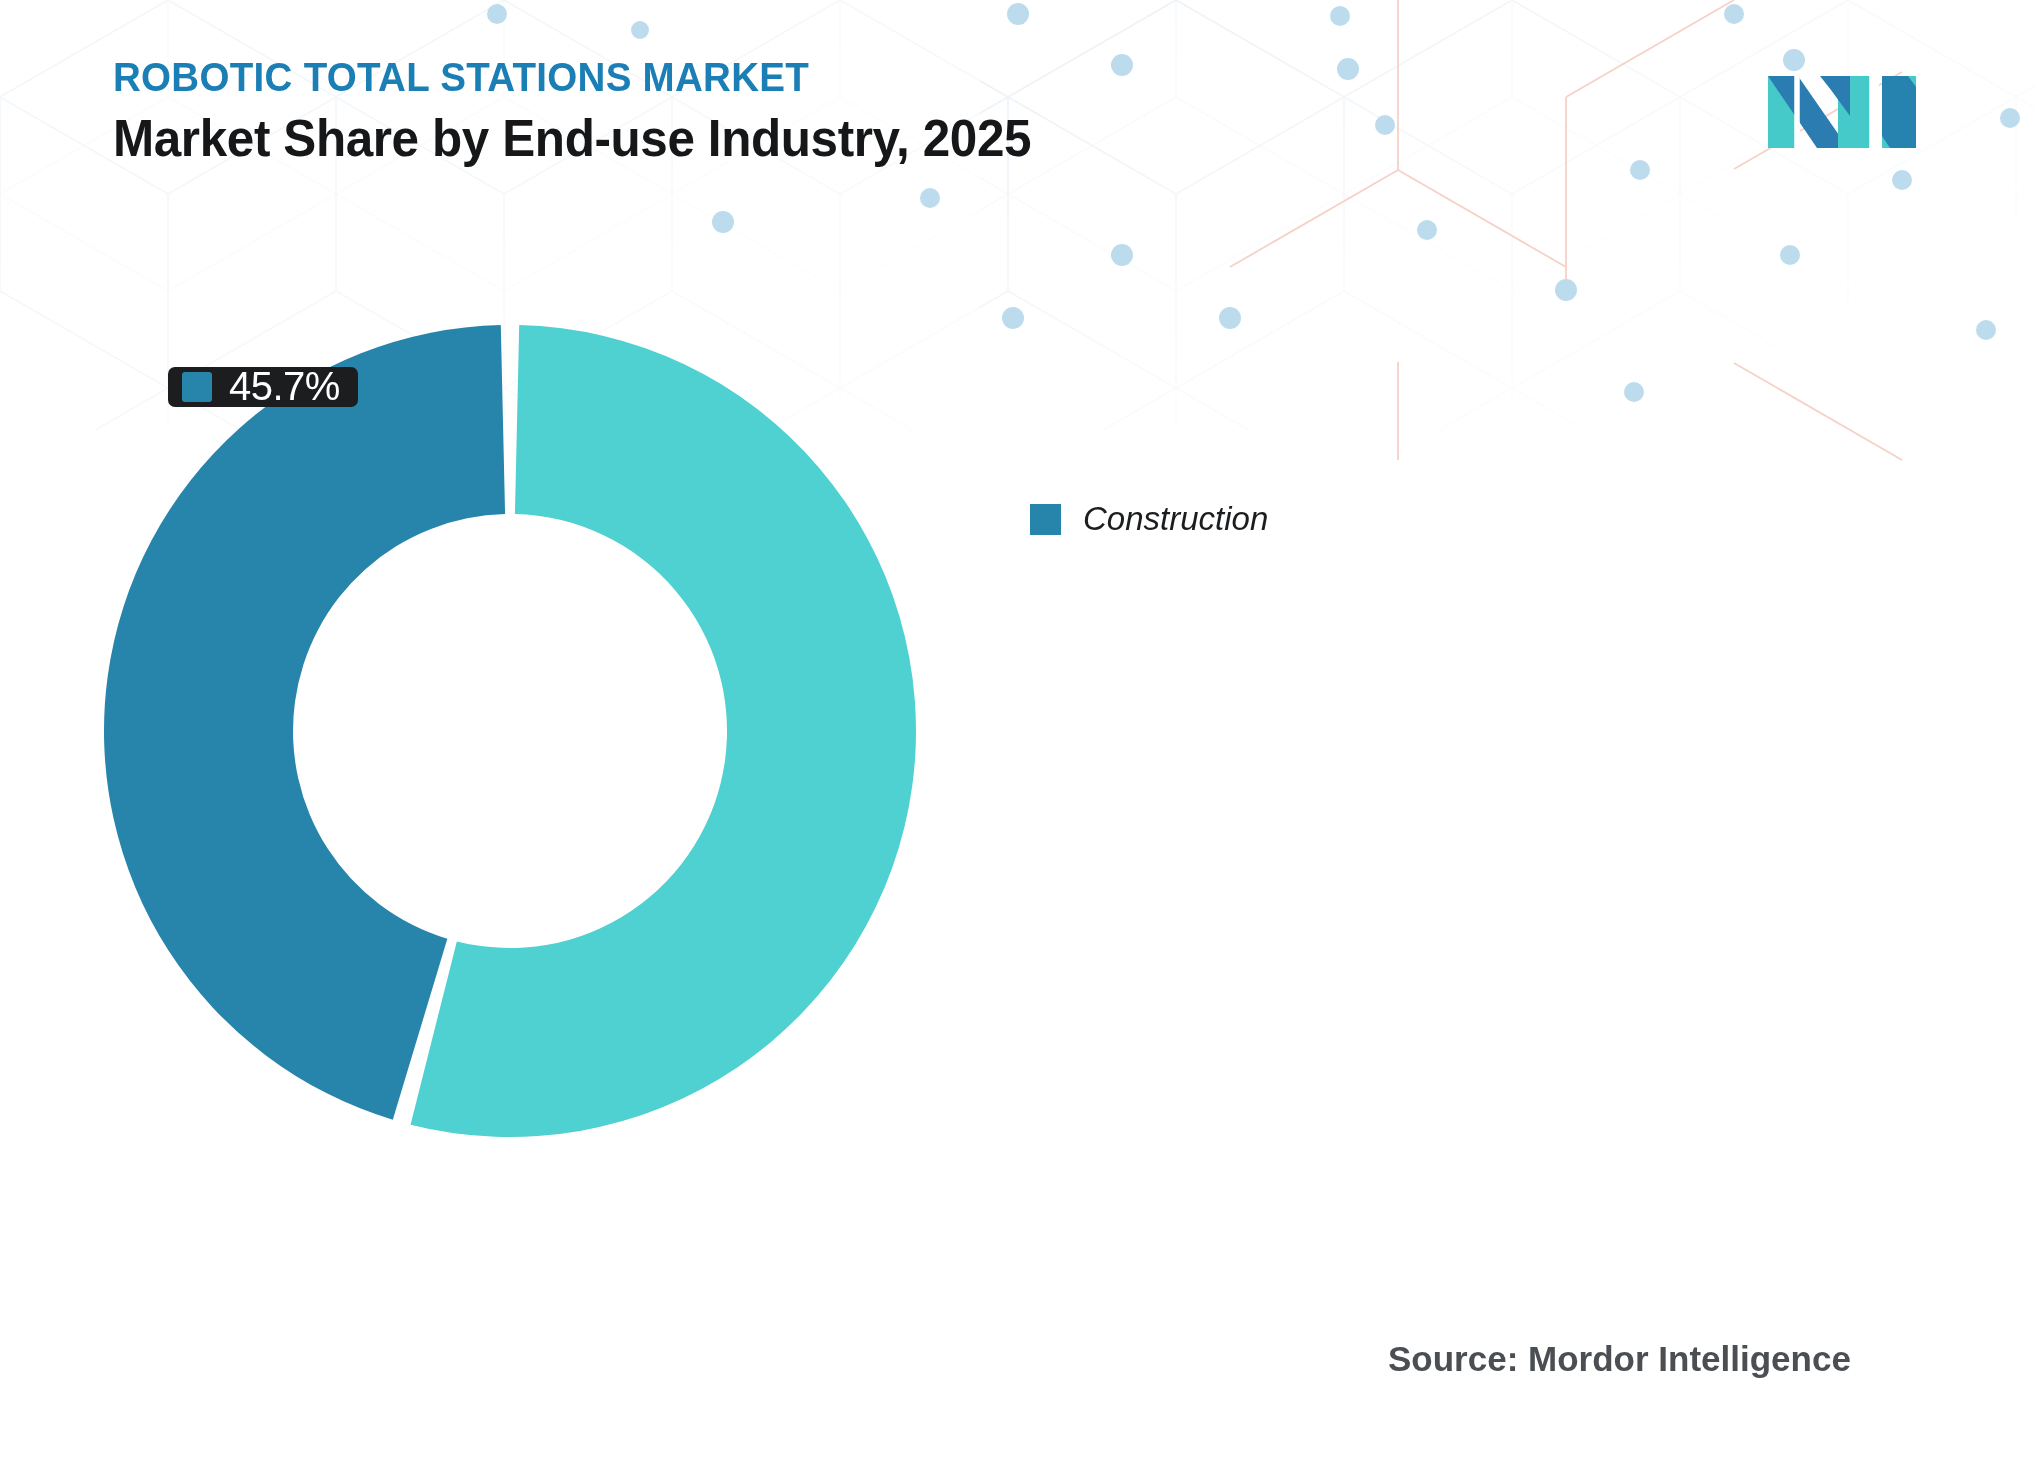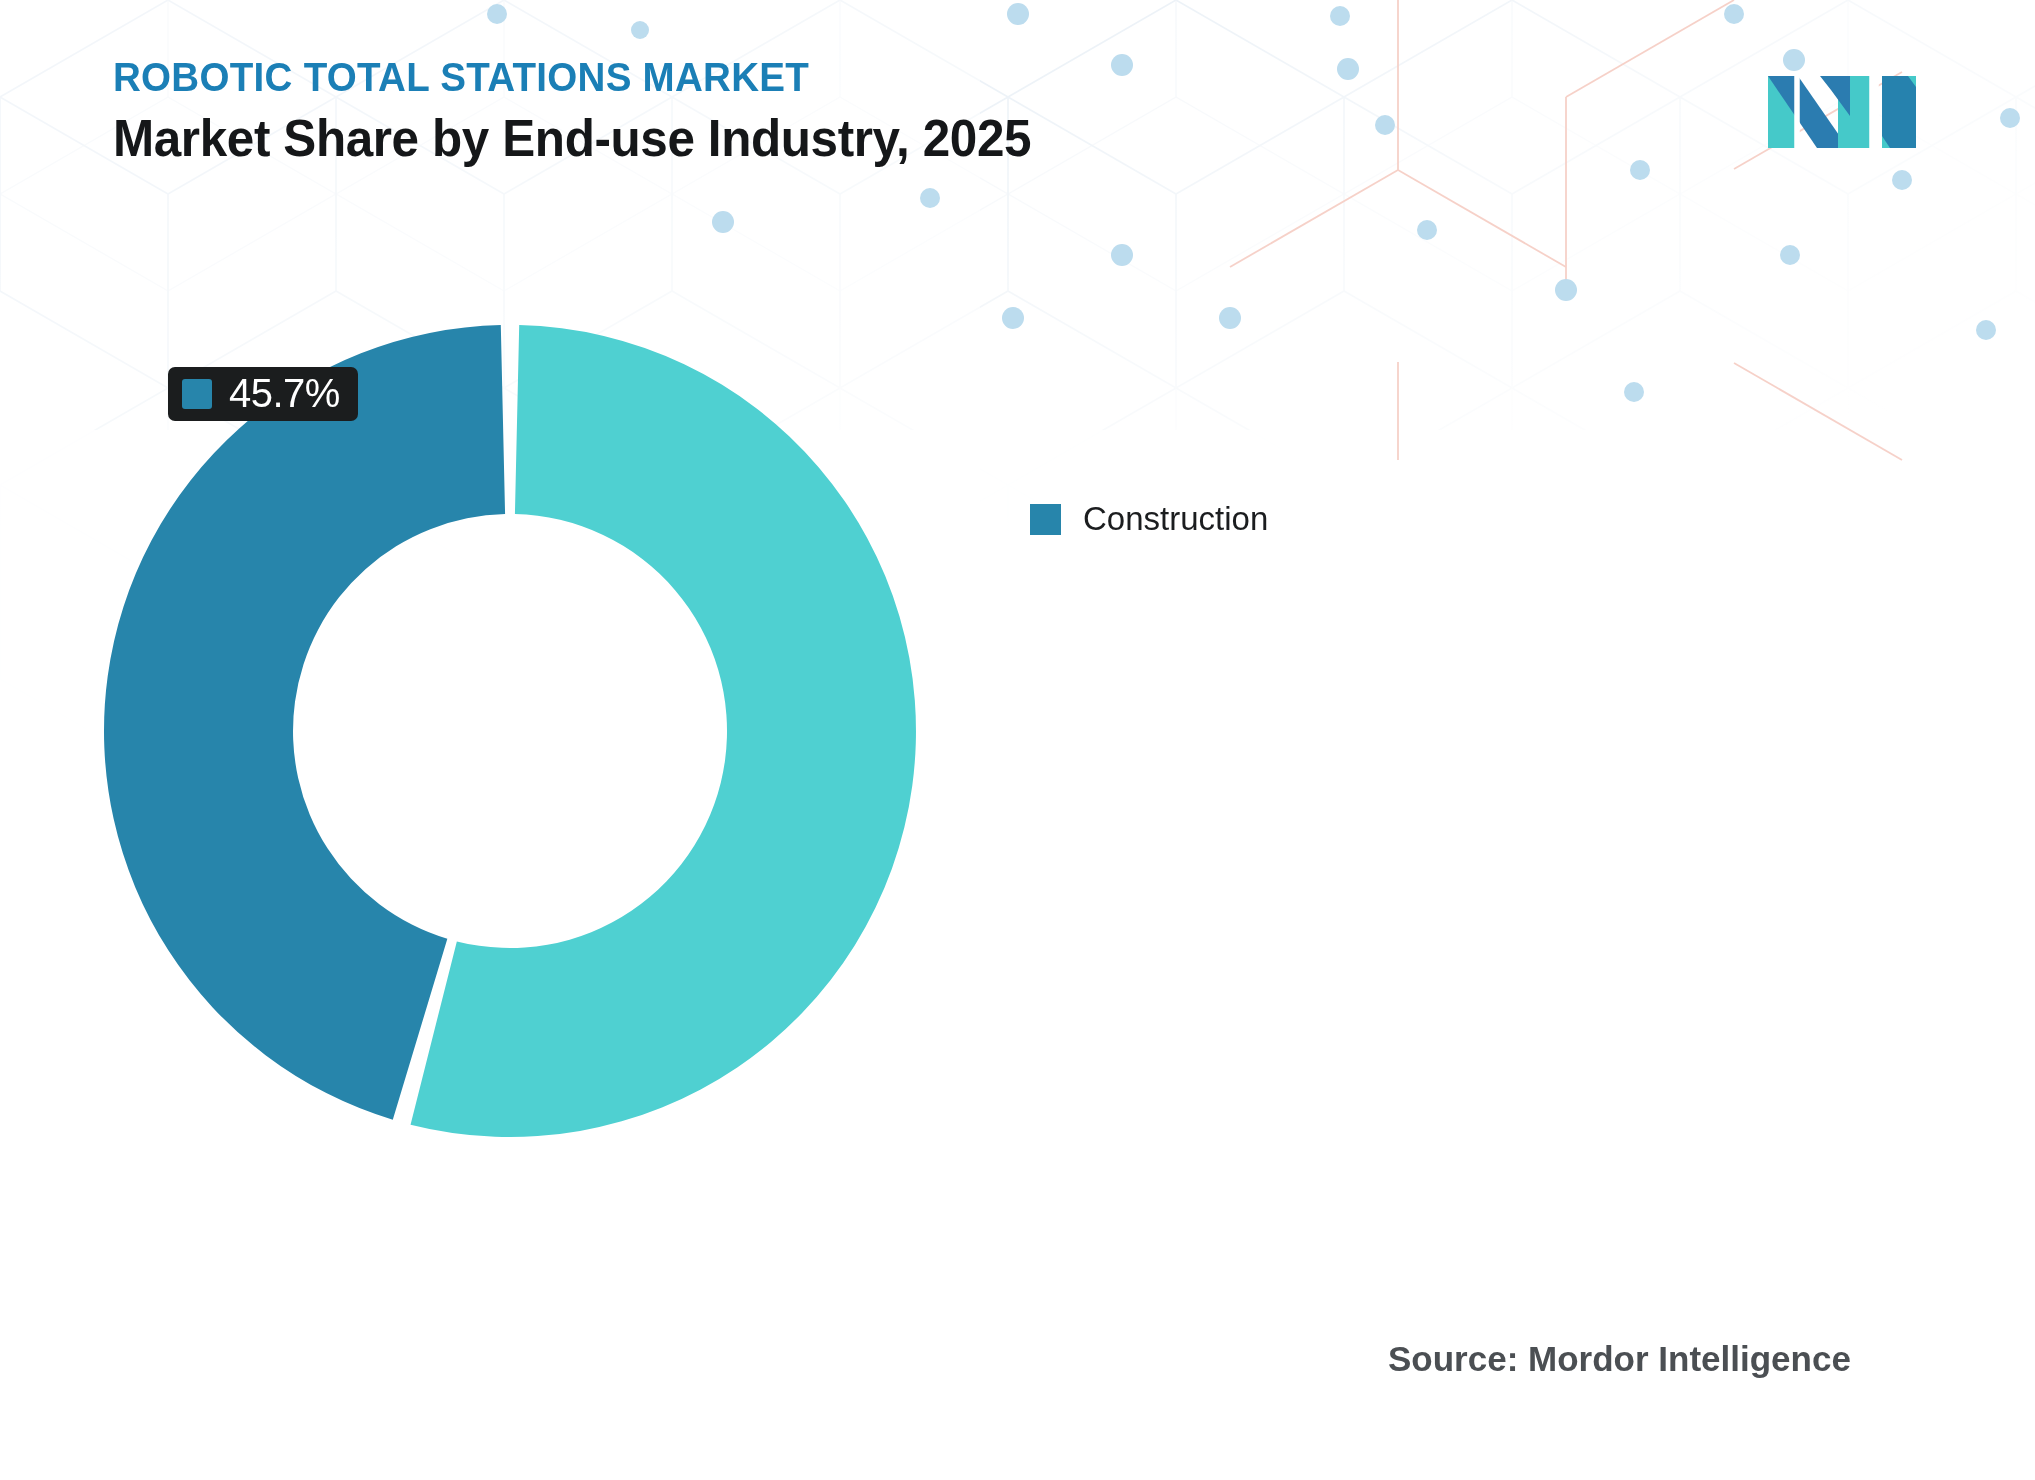--- a/index.html
+++ b/index.html
@@ -74,21 +74,21 @@
     width: 840px;
     height: 840px;
   }
   #donut-svg { display: block; width: 840px; height: 840px; }
 
   
   #data-label-badge {
     position: absolute;
     left: 168px;
     top: 367px;
-    height: 54px;
+    height: 40px;
     display: flex;
     align-items: center;
     background: #1b1d1e;
     border-radius: 7px;
     padding: 0 18px 0 14px;
     box-sizing: border-box;
   }
   #data-label-badge .swatch {
     width: 30px;
     height: 30px;
@@ -124,20 +124,21 @@
     flex: 0 0 auto;
     margin-top: 6px;
   }
   .legend-item .lg-label {
     margin-left: 22px;
     font-size: 33px;
     color: #1b1d1f;
     line-height: 1.28;
     font-weight: 400;
     max-width: 560px;
+    font-style: italic;
   }
   .legend-item.two-line .lg-swatch { margin-top: 27px; }
 
   
   #source {
     position: absolute;
     left: 1388px;
     top: 1339px;
     font-size: 35px;
     color: #4b4f53;

